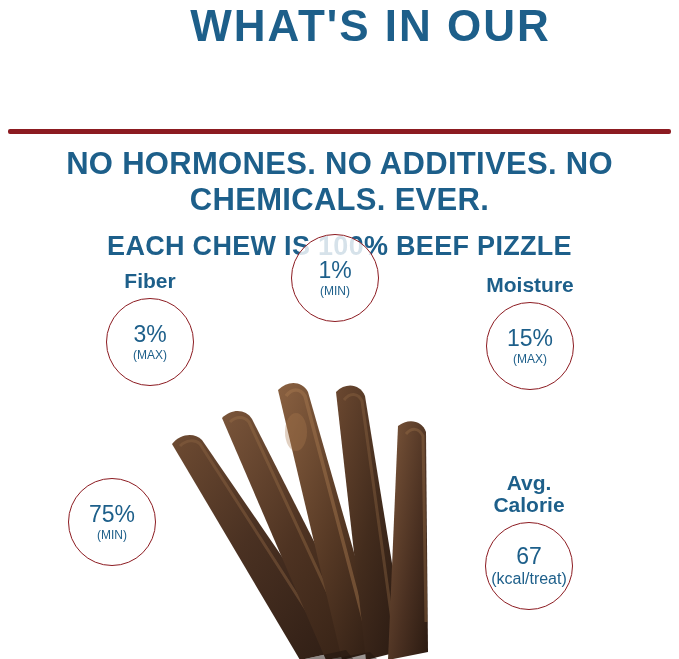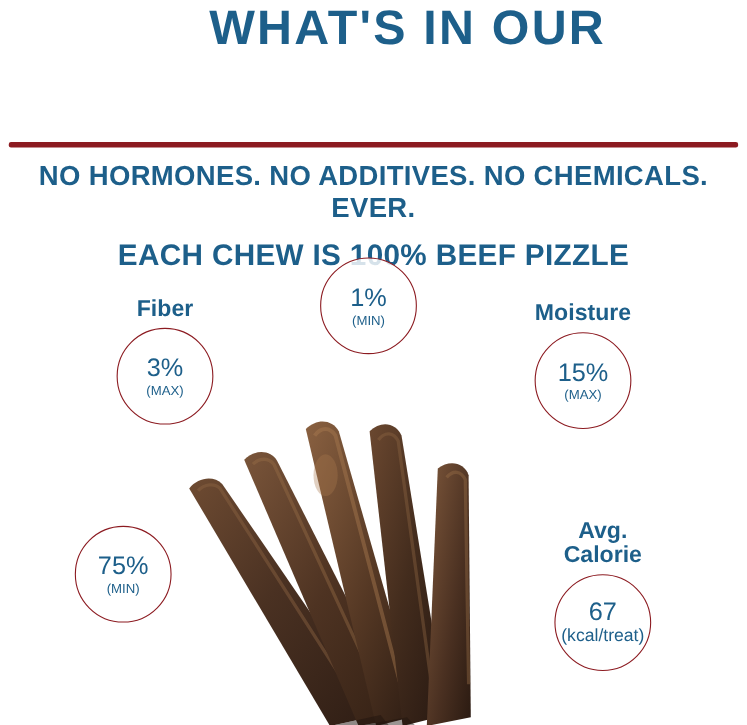--- a/index.html
+++ b/index.html
@@ -59,21 +59,21 @@
   
   .subtitle-block {
     position: absolute;
     top: 146px;
     left: 0;
     width: 679px;
     text-align: center;
   }
   .subtitle-1 {
     color: #1d5f8a;
-    font-size: 25px;
+    font-size: 31px;
     font-weight: 800;
     letter-spacing: 0.3px;
   }
   .subtitle-2 {
     color: #1d5f8a;
     font-size: 27px;
     font-weight: 800;
     letter-spacing: 0.3px;
     margin-top: 13px;
   }
@@ -123,21 +123,21 @@
     font-weight: 400;
     margin-top: 3px;
     line-height: 1;
   }
 
   
   .n-fiber    { left: 70px;  top: 270px; width: 160px; }
   .n-fat      { left: 255px; top: 228px; width: 160px; }
   .n-moisture { left: 450px; top: 274px; width: 160px; }
   .n-protein  { left: 32px;  top: 472px; width: 160px; }
-  .n-calorie  { left: 468px; top: 472px; width: 160px; }
+  .n-calorie  { left: 449px; top: 472px; width: 160px; }
   .n-calorie .circle-unit { font-size: 16px; }
 </style>
 </head>
 <body>
 
 <div id="infographic">
 
   <div class="title-block">
     <div class="title-line title-line-1">WHAT'S IN OUR</div>
   </div>

